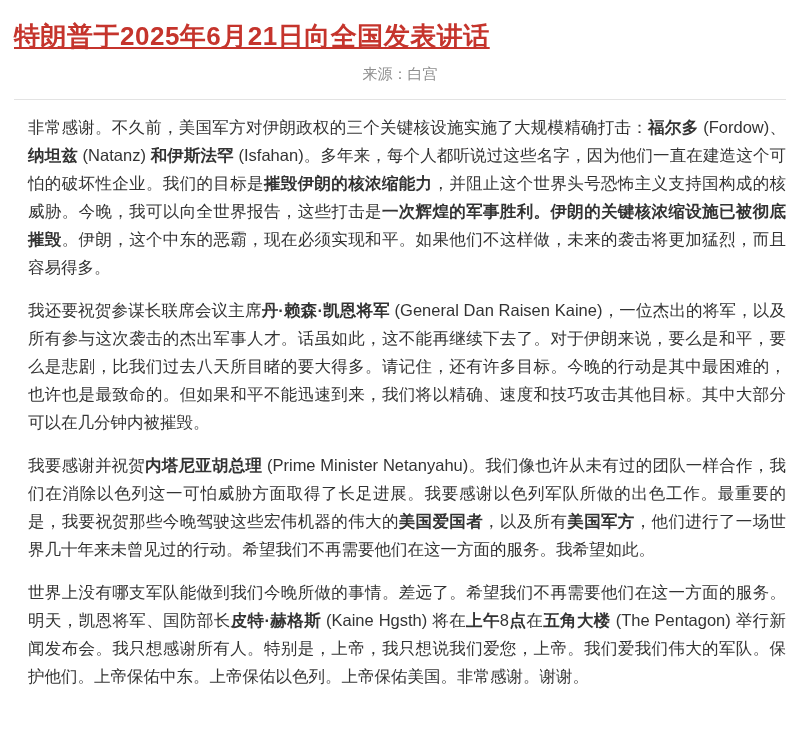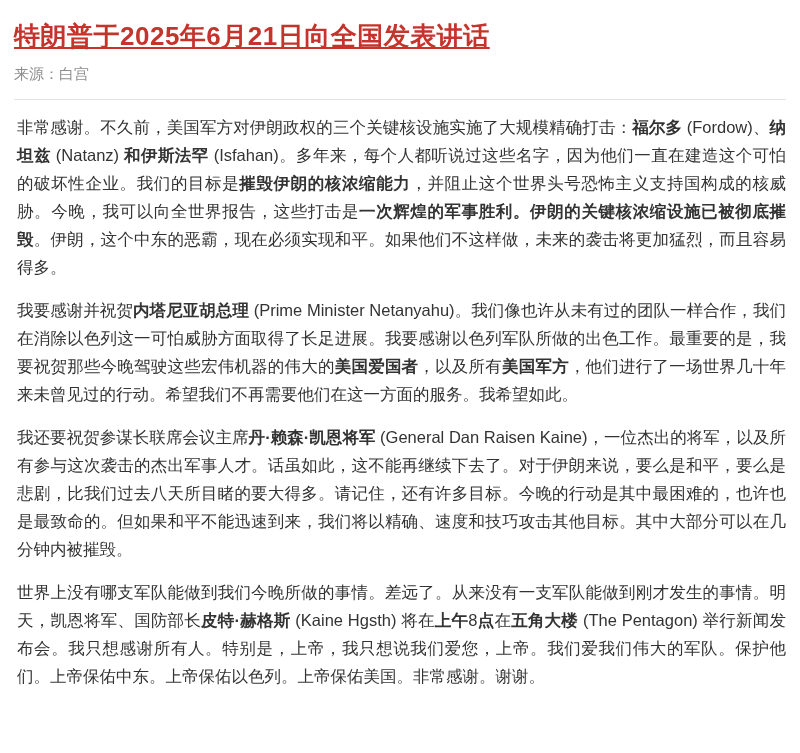--- a/index.html
+++ b/index.html
@@ -25,51 +25,52 @@
     line-height:1.25;
     font-weight:700;
     color:var(--title-red);
     letter-spacing:0.5px;
     text-decoration:underline;
   }
   .source-line{
     font-size:15px;
     color:var(--source-gray);
     margin:0 0 15px 0;
+    text-align:center;
   }
   hr.divider{
     border:none;
     border-top:1px solid var(--divider);
     margin:0;
   }
   .article-body{
     margin-top:2px;
   }
   .article-body p{
     font-size:16.5px;
     line-height:28px;
     color:var(--body-text);
-    margin:13px 0 15px 3px;
+    margin:13px 0 15px 14px;
     text-align:justify;
     word-break:break-word;
   }
   .article-body p strong{
     font-weight:700;
     color:var(--body-text);
   }
 </style>
 </head>
 <body>
 
 <div class="page">
   <h1 class="page-title">特朗普于2025年6月21日向全国发表讲话</h1>
 
   <div class="source-line">来源：白宫</div>
 
   <hr class="divider">
 
   <div class="article-body">
       <p><span>非常感谢。不久前，美国军方对伊朗政权的三个关键核设施实施了大规模精确打击：</span><strong>福尔多</strong><span> (Fordow)、</span><strong>纳坦兹</strong><span> (Natanz) </span><strong>和伊斯法罕</strong><span> (Isfahan)。多年来，每个人都听说过这些名字，因为他们一直在建造这个可怕的破坏性企业。我们的目标是</span><strong>摧毁伊朗的核浓缩能力</strong><span>，并阻止这个世界头号恐怖主义支持国构成的核威胁。今晚，我可以向全世界报告，这些打击是</span><strong>一次辉煌的军事胜利。伊朗的关键核浓缩设施已被彻底摧毁</strong><span>。伊朗，这个中东的恶霸，现在必须实现和平。如果他们不这样做，未来的袭击将更加猛烈，而且容易得多。</span></p>
+      <p><span>我还要祝贺参谋长联席会议主席</span><strong>丹·赖森·凯恩将军</strong><span> (General Dan Raisen Kaine)，一位杰出的将军，以及所有参与这次袭击的杰出军事人才。话虽如此，这不能再继续下去了。对于伊朗来说，要么是和平，要么是悲剧，比我们过去八天所目睹的要大得多。请记住，还有许多目标。今晚的行动是其中最困难的，也许也是最致命的。但如果和平不能迅速到来，我们将以精确、速度和技巧攻击其他目标。其中大部分可以在几分钟内被摧毁。</span></p>
       <p><span>我要感谢并祝贺</span><strong>内塔尼亚胡总理</strong><span> (Prime Minister Netanyahu)。我们像也许从未有过的团队一样合作，我们在消除以色列这一可怕威胁方面取得了长足进展。我要感谢以色列军队所做的出色工作。最重要的是，我要祝贺那些今晚驾驶这些宏伟机器的伟大的</span><strong>美国爱国者</strong><span>，以及所有</span><strong>美国军方</strong><span>，他们进行了一场世界几十年来未曾见过的行动。希望我们不再需要他们在这一方面的服务。我希望如此。</span></p>
-      <p><span>我还要祝贺参谋长联席会议主席</span><strong>丹·赖森·凯恩将军</strong><span> (General Dan Raisen Kaine)，一位杰出的将军，以及所有参与这次袭击的杰出军事人才。话虽如此，这不能再继续下去了。对于伊朗来说，要么是和平，要么是悲剧，比我们过去八天所目睹的要大得多。请记住，还有许多目标。今晚的行动是其中最困难的，也许也是最致命的。但如果和平不能迅速到来，我们将以精确、速度和技巧攻击其他目标。其中大部分可以在几分钟内被摧毁。</span></p>
-      <p><span>世界上没有哪支军队能做到我们今晚所做的事情。差远了。从来没有一支军队能做到刚才发生的事情。明天，凯恩将军、国防部长</span><strong>皮特·赫格斯</strong><span> (Kaine Hgsth) 将在</span><strong>上午</strong><span>8</span><strong>点</strong><span>在</span><strong>五角大楼</strong><span> (The Pentagon) 举行新闻发布会。我只想感谢所有人。特别是，上帝，我只想说我们爱您，上帝。我们爱我们伟大的军队。保护他们。上帝保佑中东。上帝保佑以色列。上帝保佑美国。非常感谢。谢谢。</span></p>
+      <p><span>世界上没有哪支军队能做到我们今晚所做的事情。差远了。希望我们不再需要他们在这一方面的服务。明天，凯恩将军、国防部长</span><strong>皮特·赫格斯</strong><span> (Kaine Hgsth) 将在</span><strong>上午</strong><span>8</span><strong>点</strong><span>在</span><strong>五角大楼</strong><span> (The Pentagon) 举行新闻发布会。我只想感谢所有人。特别是，上帝，我只想说我们爱您，上帝。我们爱我们伟大的军队。保护他们。上帝保佑中东。上帝保佑以色列。上帝保佑美国。非常感谢。谢谢。</span></p>
     </div>
 </div>
 
 </body></html>

